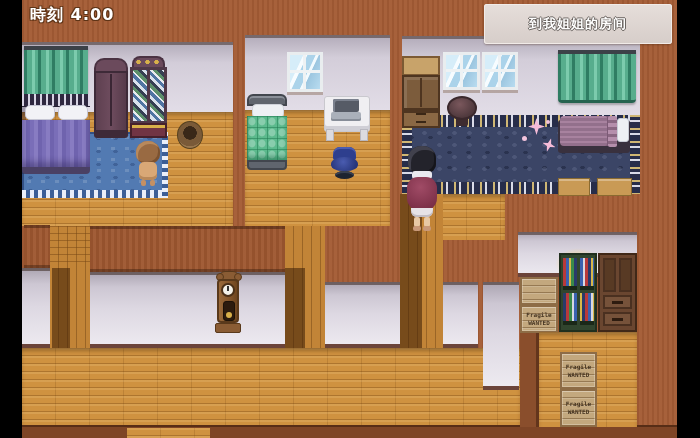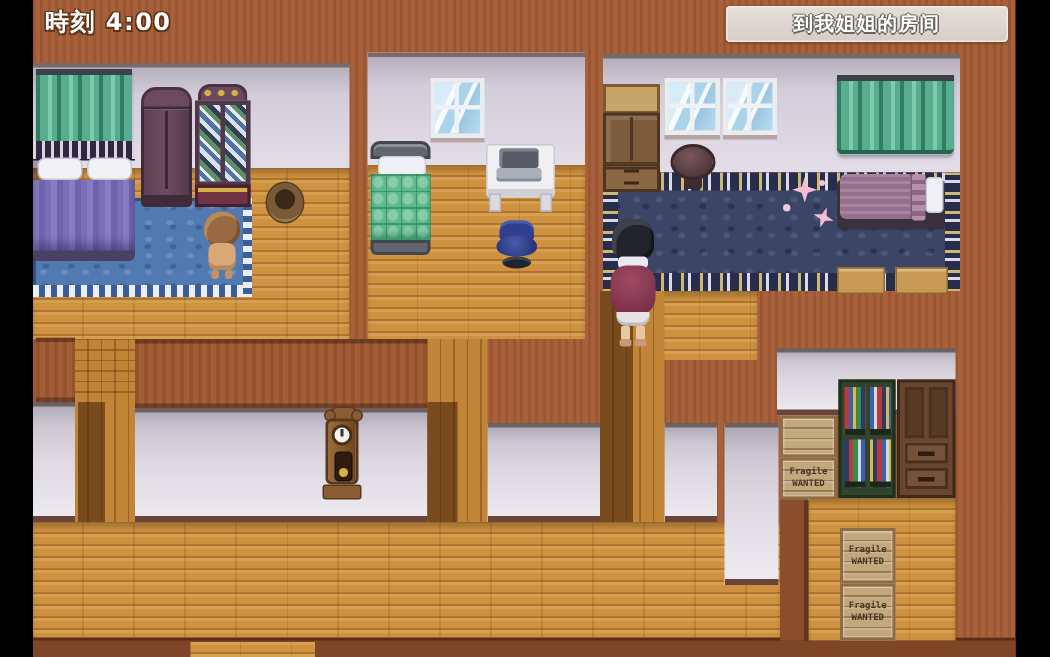--- a/index.html
+++ b/index.html
@@ -269,18 +269,18 @@
       <div class="abs" style="left:3px;top:62px;width:22px;height:9px;background:#e6e2e6;border-radius:0 0 6px 6px;box-shadow:inset 0 -2px 0 #c2bcc2;"></div>
       <div class="abs" style="left:6px;top:71px;width:6px;height:10px;background:#e8c8a4;border-radius:2px;"></div>
       <div class="abs" style="left:16px;top:71px;width:6px;height:10px;background:#e8c8a4;border-radius:2px;"></div>
       <div class="abs" style="left:5px;top:80px;width:8px;height:5px;background:#c89878;border-radius:2px;"></div>
       <div class="abs" style="left:15px;top:80px;width:8px;height:5px;background:#c89878;border-radius:2px;"></div>
     </div>
 
     <div id="hud-time" class="abs" style="left:8px;top:5px;">
       <span>時刻 4:00</span>
     </div>
-    <div id="quest-banner" class="abs" style="left:462px;top:4px;width:188px;height:24px;">
+    <div id="quest-banner" class="abs" style="left:462px;top:4px;width:188px;height:40px;">
       <span>到我姐姐的房间</span>
     </div>
 
   </div>
 </div>
 
 </body></html>

